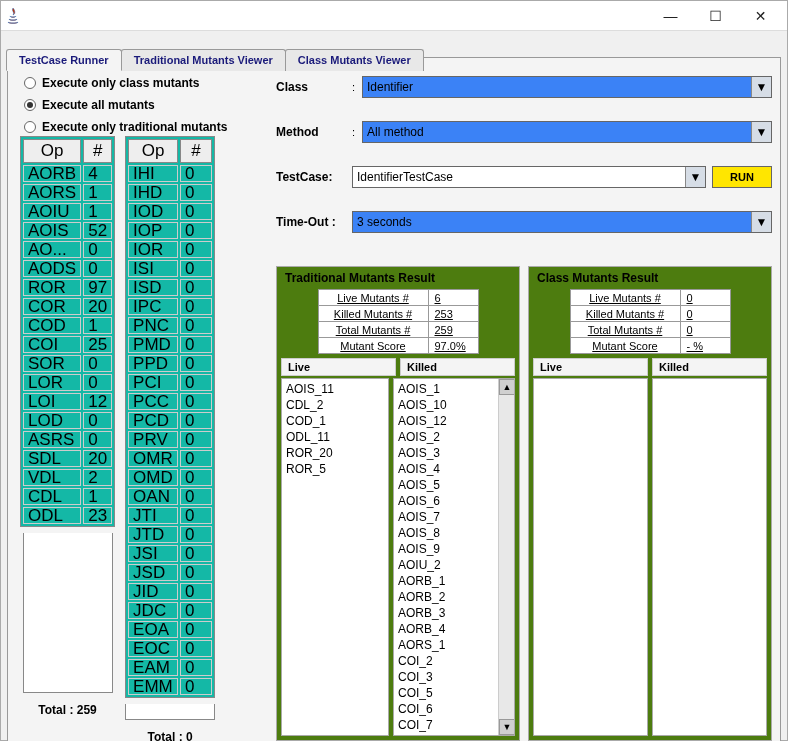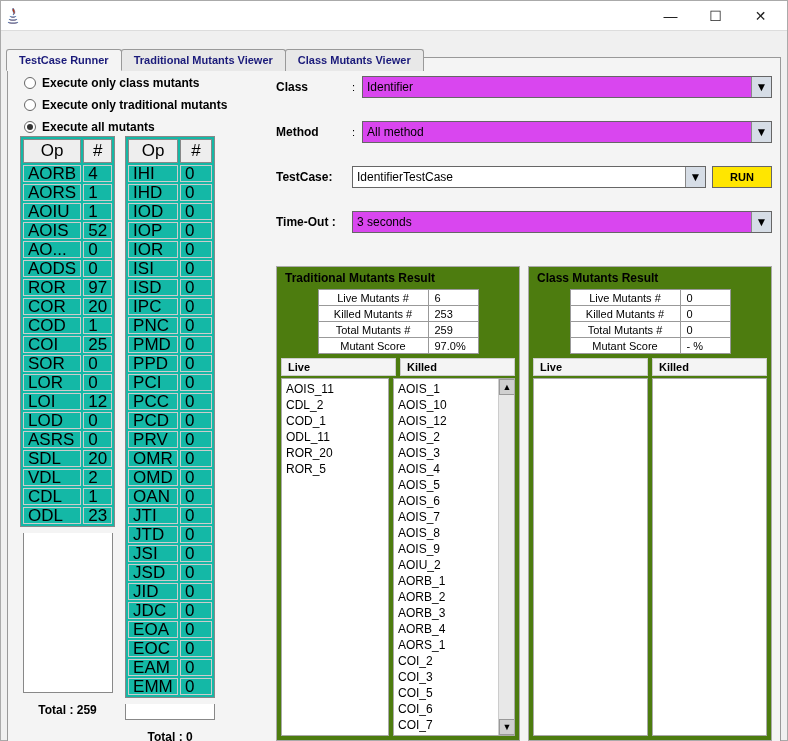--- a/index.html
+++ b/index.html
@@ -116,21 +116,21 @@
   .right-col { flex: 1; display:flex; flex-direction:column; gap:23px;}
   .form-row {
     display:flex; align-items:center; gap:4px;
   }
   .form-label { width: 72px; font-size:12px; font-weight:bold; text-align:left; padding-right:4px;}
   .form-colon { width:6px; }
   .combo {
     flex:1;
     display:flex;
     align-items:center;
-    background: #d946ef;
+    background: #3b82f6;
     border: 1px solid #666;
     height: 22px;
     padding: 0 4px;
     font-size: 12px;
     position:relative;
   }
   .combo.white-bg { background: #fff; }
   .combo .arrow {
     position:absolute; right:0; top:0; bottom:0; width:20px;
     display:flex;align-items:center;justify-content:center;
@@ -146,20 +146,21 @@
   }
   .result-box {
     flex:1; border:1px solid #aaa; background:#4d7c0f;
     display:flex; flex-direction:column; padding:4px;
   }
   .result-title { font-size:12px; font-weight:bold; margin:0 0 4px 4px;}
   .stats-table {
     margin: 0 auto 4px auto;
     border-collapse: collapse;
     font-size:11px;
+    text-decoration:underline;
   }
   .stats-table td {
     border:1px solid #999; padding:0 6px; height:16px; background:#fff;
   }
   .stats-table td.label-cell { width:110px; text-align:center;}
   .stats-table td.val-cell { width:50px; text-align:left;}
   .list-headers { display:flex; gap:4px;border-radius:7px; }
   .list-header { flex:1; font-size:11px; font-weight:bold; padding:2px 6px; border:1px solid #ccc; background:#f4f4f4;}
   .list-pair { display:flex; flex:1; gap:4px; margin-top:2px; overflow:hidden;}
   .list-box {
@@ -208,28 +209,28 @@
     <div class="panel">
 
       <div class="left-col">
 
         <div class="radio-group">
           <div class="radio-row">
             <span class="radio"></span>
             <span>Execute only class mutants</span>
           </div>
           <div class="radio-row">
-            <span class="radio"></span>
-            <span>Execute only traditional mutants</span>
-          </div>
-          <div class="radio-row">
             <span class="radio checked">
                 <span class="dot"></span>
               </span>
             <span>Execute all mutants</span>
+          </div>
+          <div class="radio-row">
+            <span class="radio"></span>
+            <span>Execute only traditional mutants</span>
           </div>
         </div>
 
         <div class="op-tables">
 
           <div class="op-table-wrap">
             <table class="op-table">
               <thead>
                 <tr>
                   <th class="col-op">Op</th>

